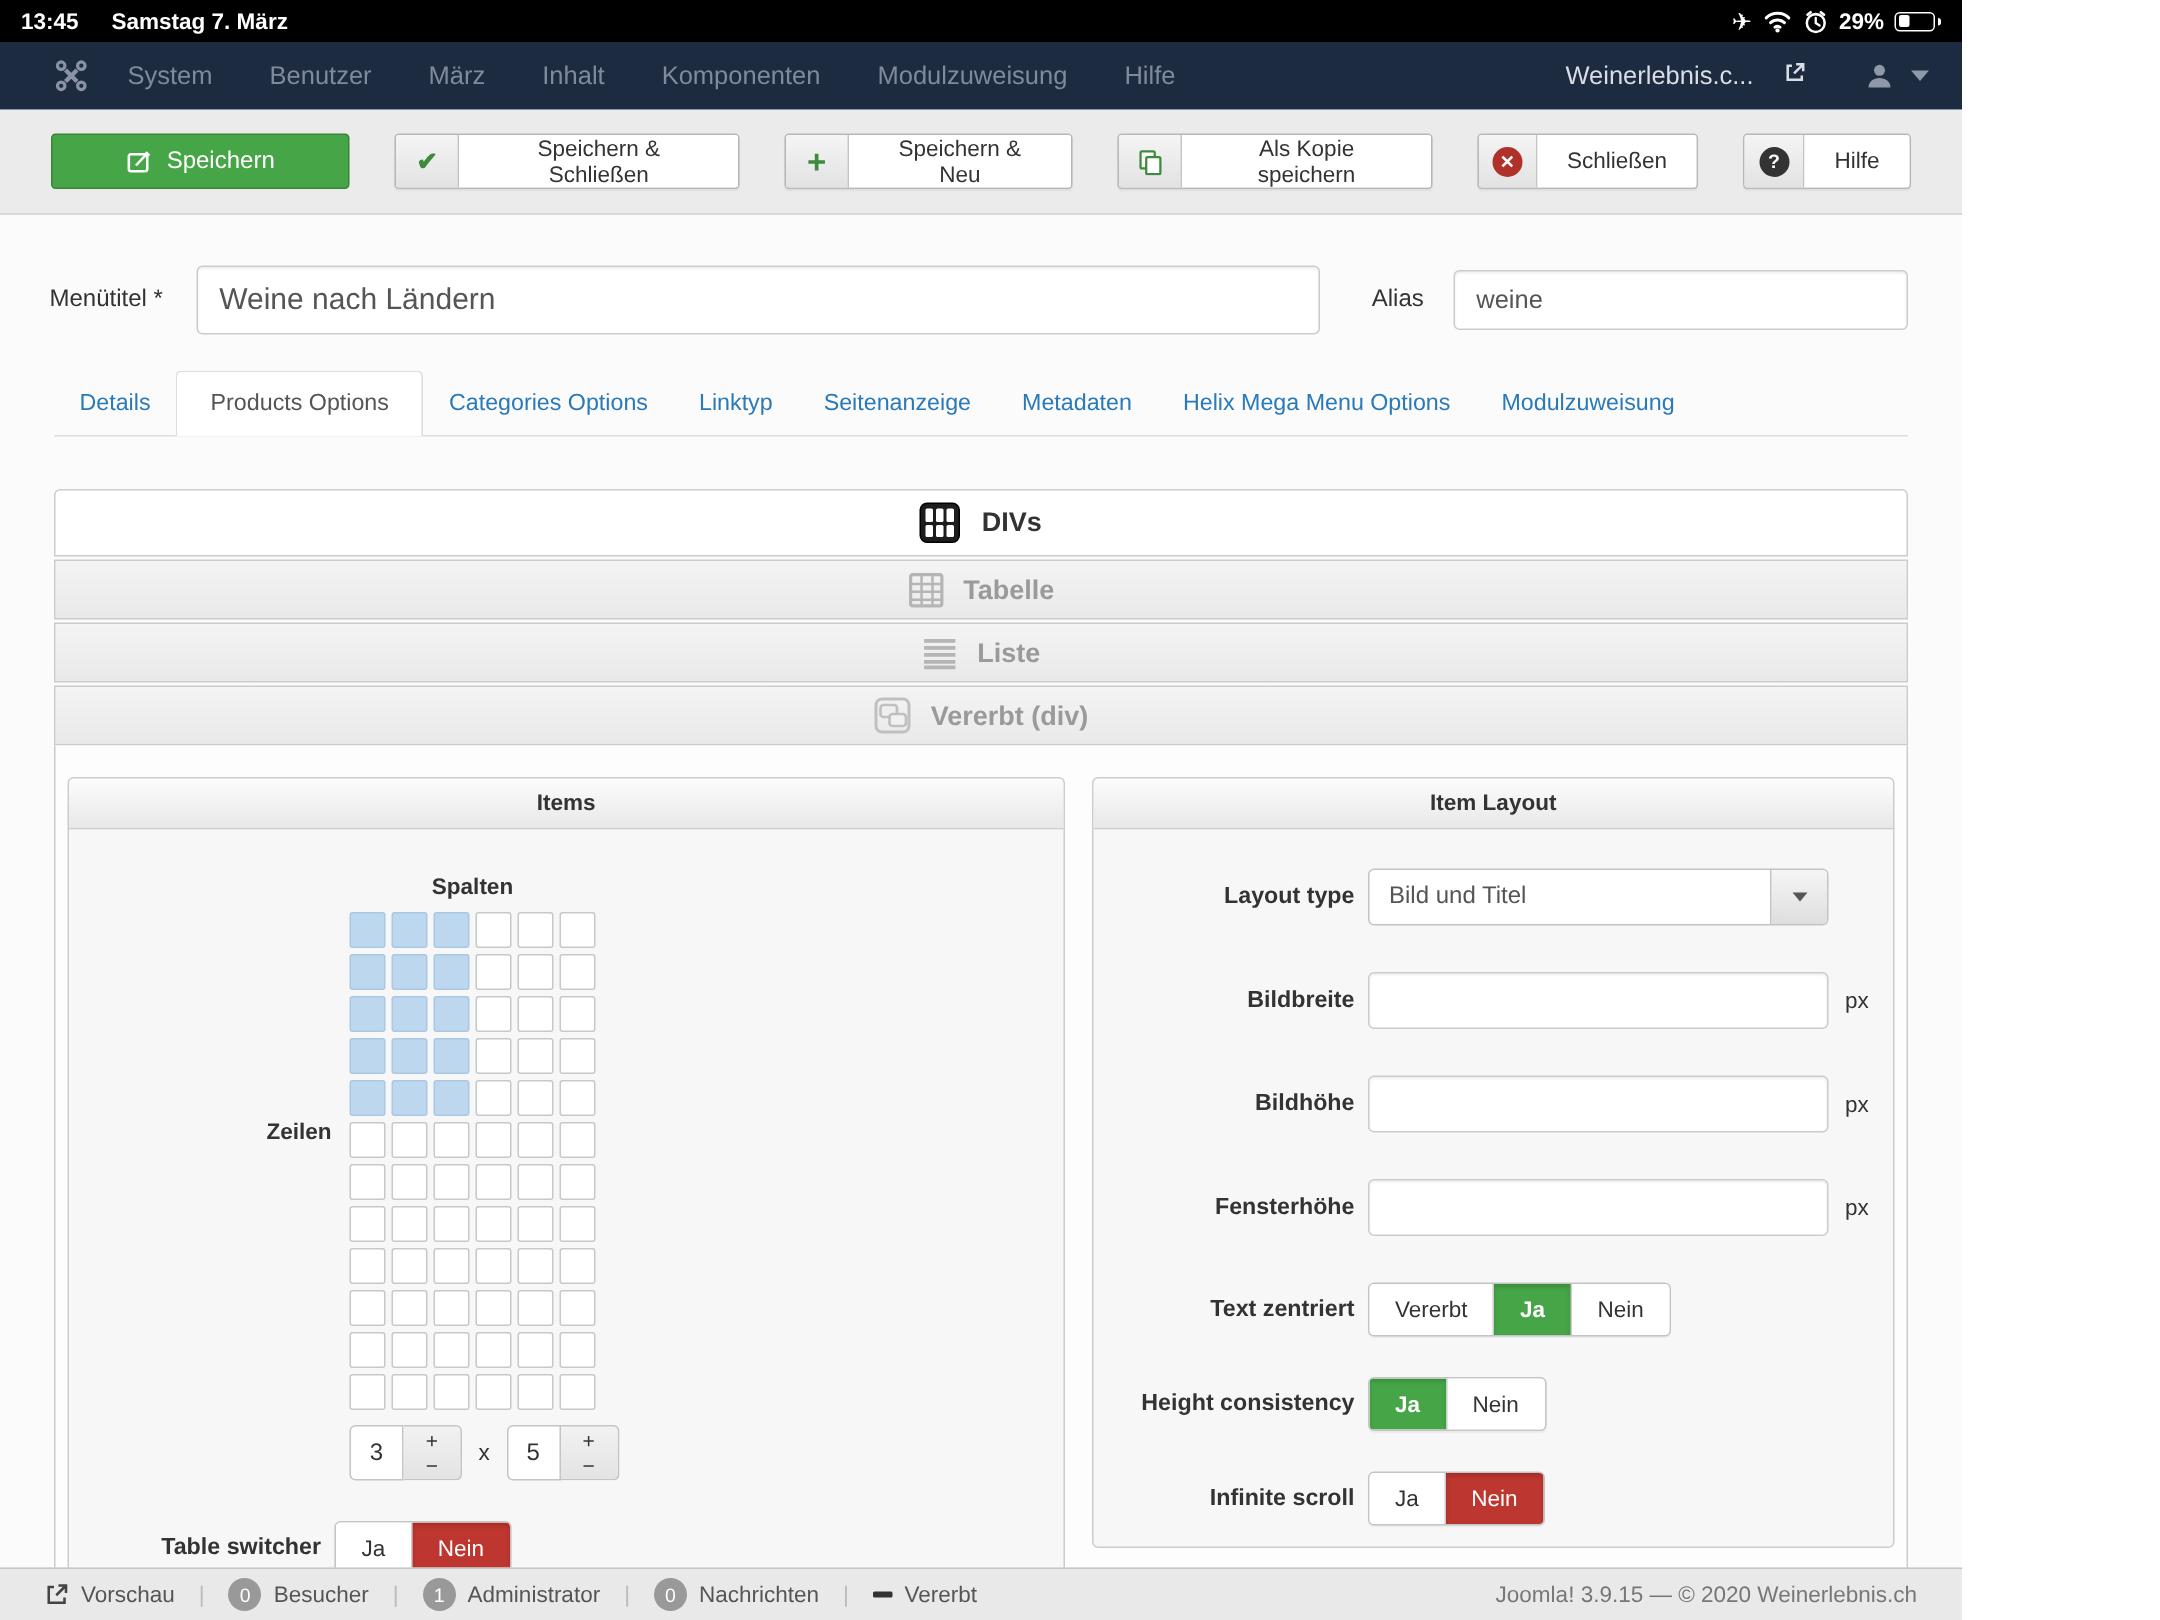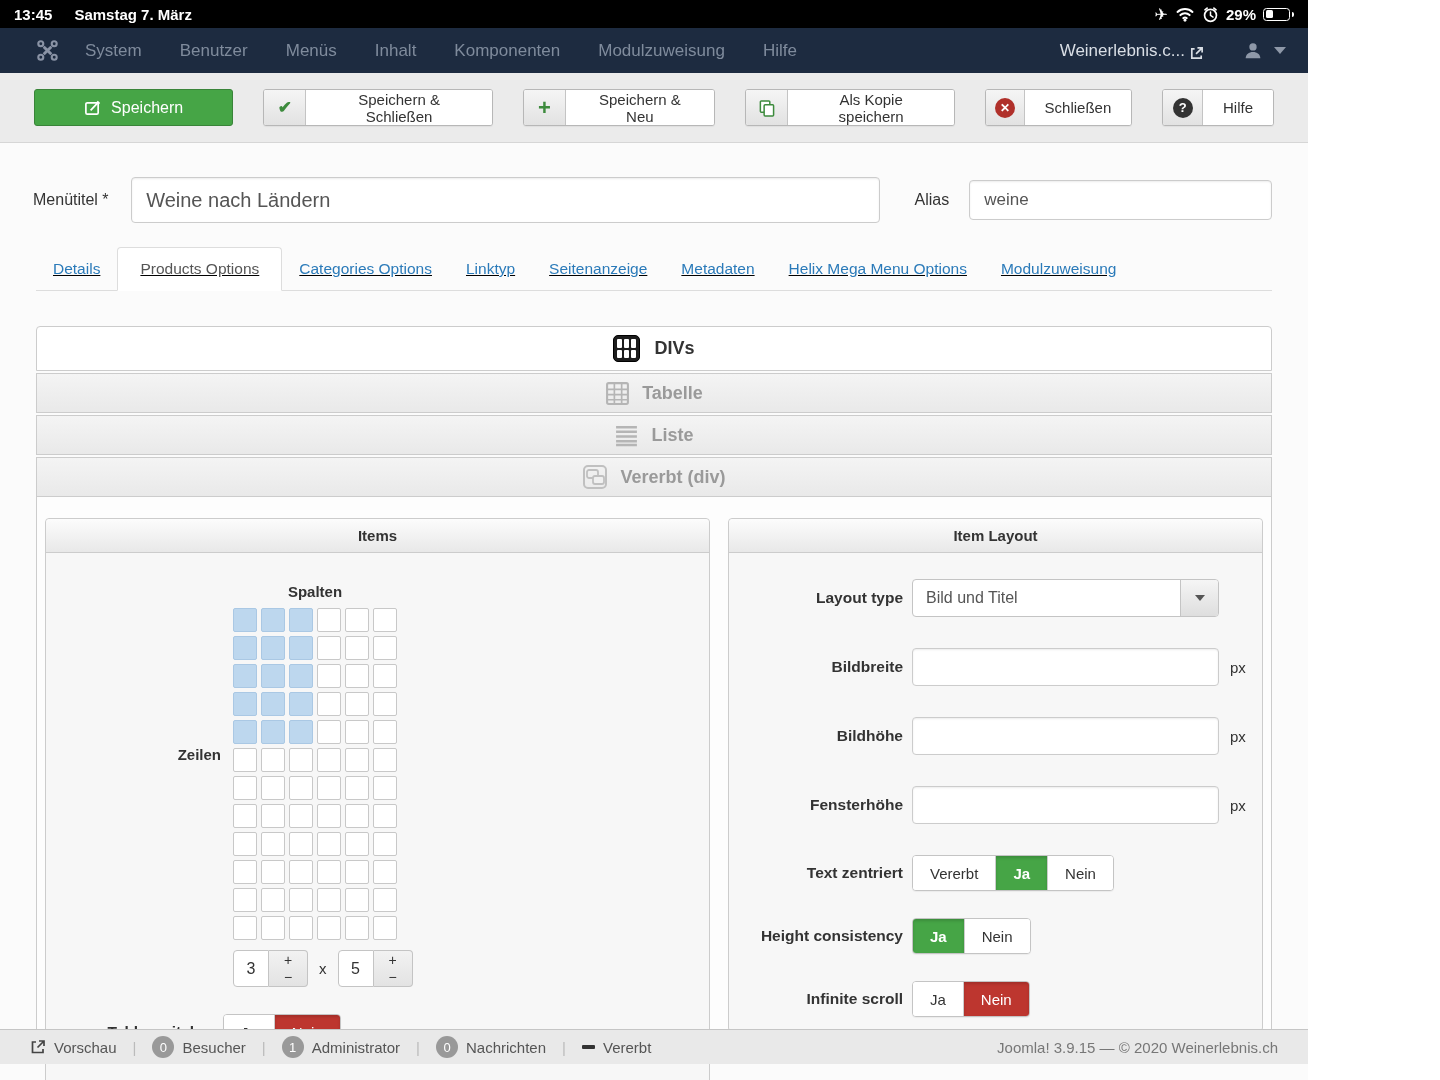--- a/index.html
+++ b/index.html
@@ -17,21 +17,21 @@
   .batt-fill { position:absolute; left:1.5px; top:1.5px; bottom:1.5px; width:29%; background:#fff; border-radius:1.5px; }
   .batt-nub { width:2px; height:5px; background:#fff; border-radius:0 2px 2px 0; margin-left:-5px; }
 
   
   .navbar { position:absolute; top:28px; left:0; right:0; height:45px; background:#1d2b40;
     display:flex; align-items:center; padding:0 22px; }
   .nav-logo { margin:0 26px 0 14px; display:flex; }
   .nav-items { display:flex; gap:38px; }
   .nav-item { color:#7f8b9c; font-size:17px; cursor:pointer; }
   .nav-right { margin-left:auto; display:flex; align-items:center; gap:10px; }
-  .nav-site { color:#d9dee5; font-size:17px; display:flex; align-items:flex-end; gap:4px; }
+  .nav-site { color:#d9dee5; font-size:17px; display:flex; align-items:flex-start; gap:20px; }
   .nav-user { display:flex; align-items:center; gap:10px; margin-left:28px; }
   .caret-down { width:0; height:0; border-left:6px solid transparent; border-right:6px solid transparent; border-top:7px solid #8e98a8; }
 
   
   .toolbar { position:absolute; top:73px; left:0; right:0; height:70px; background:#ebebeb;
     border-bottom:1px solid #d6d6d6; display:flex; align-items:center; padding:0 34px; gap:30px; }
   .btn-save { display:flex; align-items:center; justify-content:center; gap:10px; width:207px; height:37px;
     background:#46a546; border:1px solid #398439; border-radius:3px; color:#fff; font-size:16px; cursor:pointer; }
   .tbtn { display:flex; align-items:stretch; height:37px; background:#fff; border:1px solid #b7b7b7;
     border-radius:3px; overflow:hidden; cursor:pointer; font-size:15px; color:#333;
@@ -53,21 +53,21 @@
   .title-row { display:flex; align-items:center; margin:34px 36px 0 33px; }
   .field-label { font-size:16px; color:#333; }
   .lbl-menutitle { width:100px; }
   .input { border:1px solid #ccc; border-radius:4px; background:#fff; color:#555;
     box-shadow:inset 0 1px 2px rgba(0,0,0,.08); padding:0 14px; font-family:inherit; }
   .inp-title { width:763px; height:46px; font-size:20px; }
   .lbl-alias { margin-left:34px; margin-right:20px; }
   .inp-alias { width:308px; height:40px; font-size:17px; }
 
   
-  .tabs { display:flex; align-items:flex-end; margin:24px 36px 0 36px; border-bottom:1px solid #ddd;text-decoration:underline; }
+  .tabs { display:flex; align-items:flex-end; margin:24px 36px 0 36px; border-bottom:1px solid #ddd; }
   .tab { font-size:15.5px; color:#2a7ab9; padding:12px 17px; cursor:pointer; white-space:nowrap; }
   .tab.active { color:#555; background:#fff; border:1px solid #ddd; border-bottom:1px solid #fff;
     border-radius:4px 4px 0 0; margin-bottom:-1px; padding:12px 22px; }
 
   
   .accordion { margin:35px 36px 0 36px; }
   .acc-head-active { height:45px; background:#fff; border:1px solid #ccc; border-radius:4px 4px 0 0;
     display:flex; align-items:center; justify-content:center; gap:14px; font-size:18px; font-weight:700; color:#333; cursor:pointer; }
   .acc-head { height:40px; background:linear-gradient(#f4f4f4,#e9e9e9); border:1px solid #ccc; margin-top:2px;
     display:flex; align-items:center; justify-content:center; gap:12px; font-size:18px; font-weight:700; color:#9a9a9a; cursor:pointer; }
@@ -116,21 +116,21 @@
   .suffix { margin-left:11px; font-size:15px; color:#333; }
   .btn-group { display:flex; border-radius:4px; overflow:hidden; border:1px solid #c4c4c4; background:#fff;
     box-shadow:0 1px 1px rgba(0,0,0,.05); height:36px; }
   .tg { border:none; background:#fff; color:#333; font-size:15px; padding:0 17px; cursor:pointer;
     border-right:1px solid #ccc; font-family:inherit; }
   .tg:last-child { border-right:none; }
   .tg.on-green { background:#46a546; color:#fff; font-weight:700; box-shadow:inset 0 2px 3px rgba(0,0,0,.15); }
   .tg.on-red { background:#bd362f; color:#fff; box-shadow:inset 0 2px 3px rgba(0,0,0,.15); }
 
   
-  .footer { position:absolute; left:0; right:0; bottom:16px; height:35px; background:#e9e9e9;
+  .footer { position:absolute; left:0; right:0; bottom:0; height:35px; background:#e9e9e9;
     border-top:1px solid #c5c5c5; display:flex; align-items:center; padding:0 30px; font-size:15px; color:#555; z-index:5; }
   .f-item { display:flex; align-items:center; gap:8px; cursor:pointer; }
   .f-sep { color:#bbb; margin:0 16px; }
   .badge { width:22px; height:22px; border-radius:50%; background:#999; color:#fff; font-size:13px;
     display:flex; align-items:center; justify-content:center; }
   .f-dash { width:13px; height:4px; background:#333; border-radius:1px; }
   .f-right { margin-left:auto; color:#777; }
 </style>
 </head>
 <body>
@@ -171,21 +171,21 @@
           <circle cx="5" cy="5" r="2.6"></circle>
             <circle cx="19" cy="5" r="2.6"></circle>
           <circle cx="5" cy="19" r="2.6"></circle>
             <circle cx="19" cy="19" r="2.6"></circle>
         </g>
       </svg>
     </span>
     <div class="nav-items">
       <span class="nav-item">System</span>
       <span class="nav-item">Benutzer</span>
-      <span class="nav-item">Menüs</span>
+      <span class="nav-item">März</span>
       <span class="nav-item">Inhalt</span>
       <span class="nav-item">Komponenten</span>
       <span class="nav-item">Modulzuweisung</span>
       <span class="nav-item">Hilfe</span>
     </div>
     <div class="nav-right">
       <span class="nav-site">
         <span>Weinerlebnis.c...</span>
         <svg width="15" height="15" viewBox="0 0 16 16">
           <path d="M6 3 H3 V13 H13 V10" fill="none" stroke="#d9dee5" stroke-width="1.8"></path>

